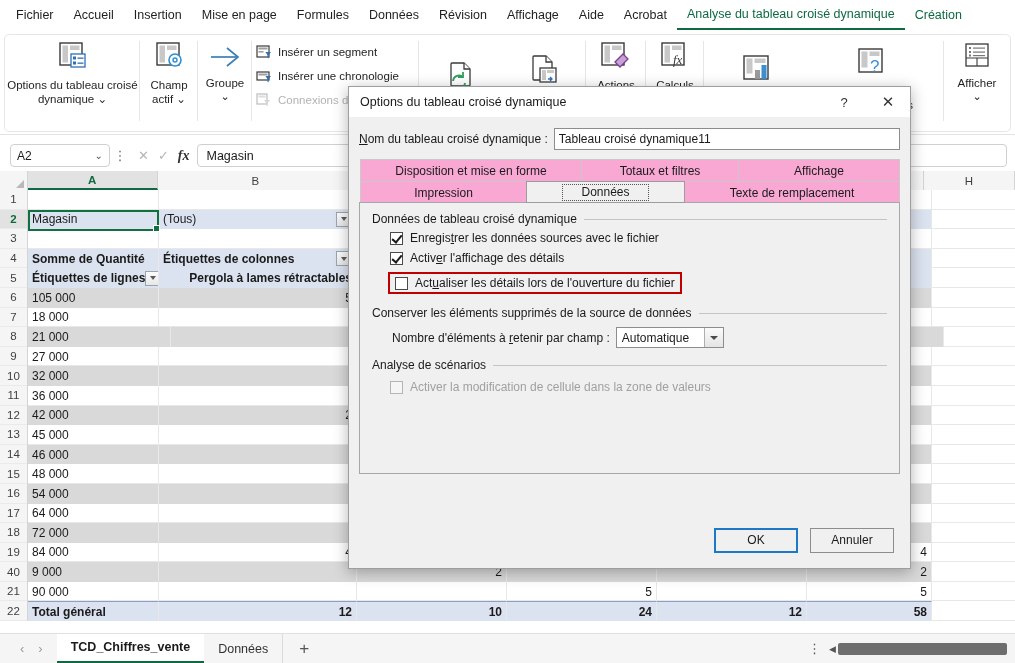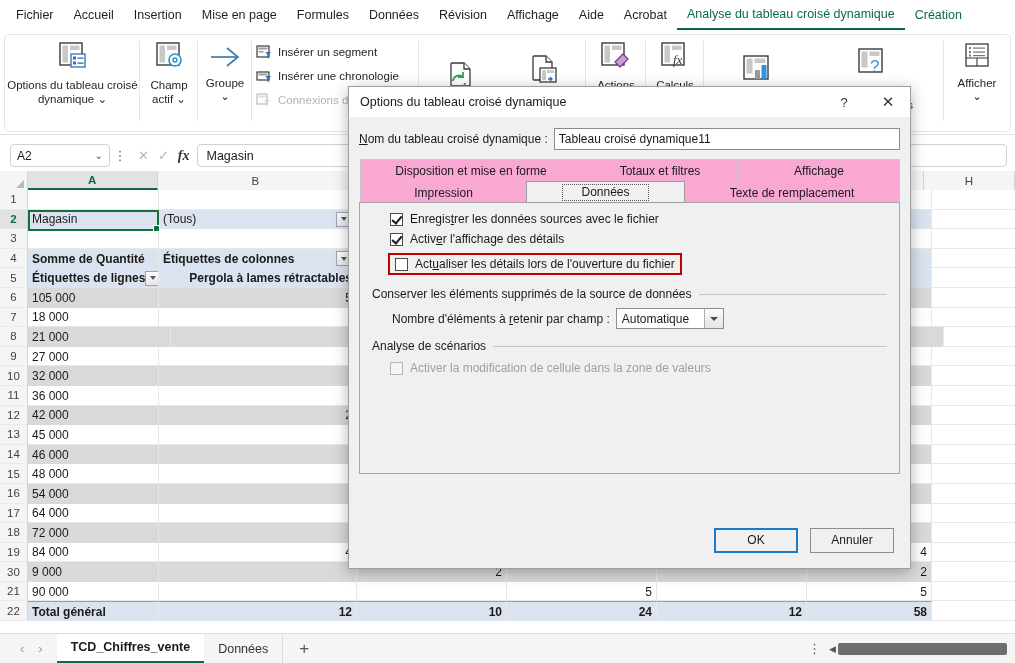--- a/index.html
+++ b/index.html
@@ -568,21 +568,21 @@
         <div class="rh">10</div>
         <div class="rh">11</div>
         <div class="rh">12</div>
         <div class="rh">13</div>
         <div class="rh">14</div>
         <div class="rh">15</div>
         <div class="rh">16</div>
         <div class="rh">17</div>
         <div class="rh">18</div>
         <div class="rh">19</div>
-        <div class="rh">30</div>
+        <div class="rh">40</div>
         <div class="rh">21</div>
         <div class="rh">22</div>
       </div>
 
     <div class="cells" id="cellrows">
         <div class="row">
           <div class="cell " style="width: 131px;"></div>
           <div class="cell  num" style="width: 198px;"></div>
           <div class="cell  num" style="width: 150px;"></div>
           <div class="cell  num" style="width: 150px;"></div>
@@ -887,20 +887,24 @@
           <div class="dtab" style="flex:0 0 167px;">Impression</div>
           <div class="dtab active" style="flex:0 0 159px;">
               <span class="inner">Données</span>
             </div>
           <div class="dtab" style="flex:1;">Texte de remplacement</div>
         </div>
       </div>
 
       <div class="tabpanel">
 
+        <div class="grp-hdr">
+          <span>Données de tableau croisé dynamique</span>
+          <span class="line"></span>
+        </div>
 
         <div class="chkrow">
           <span class="chkbox checked"></span>
           <span><span>Enregis</span><u>t</u><span>rer les données sources avec le fichier</span></span>
         </div>
 
         <div class="chkrow">
           <span class="chkbox checked"></span>
           <span><span>Activ</span><u>e</u><span>r l'affichage des détails</span></span>
         </div>

